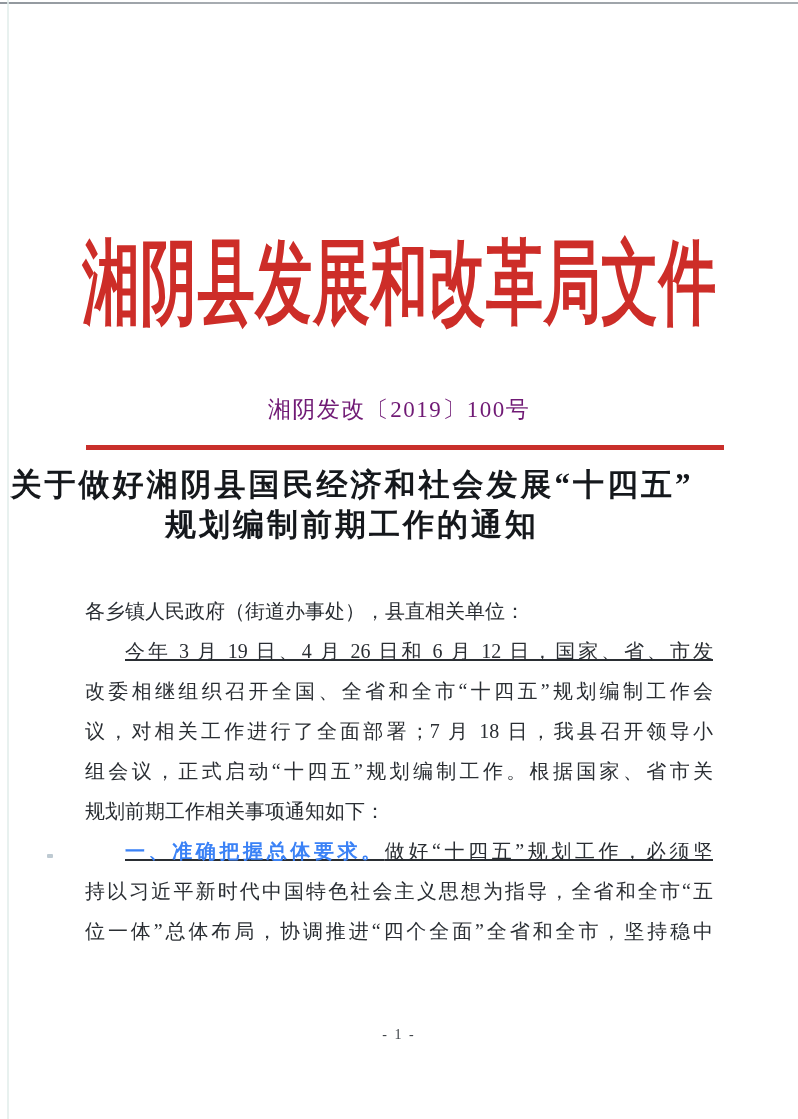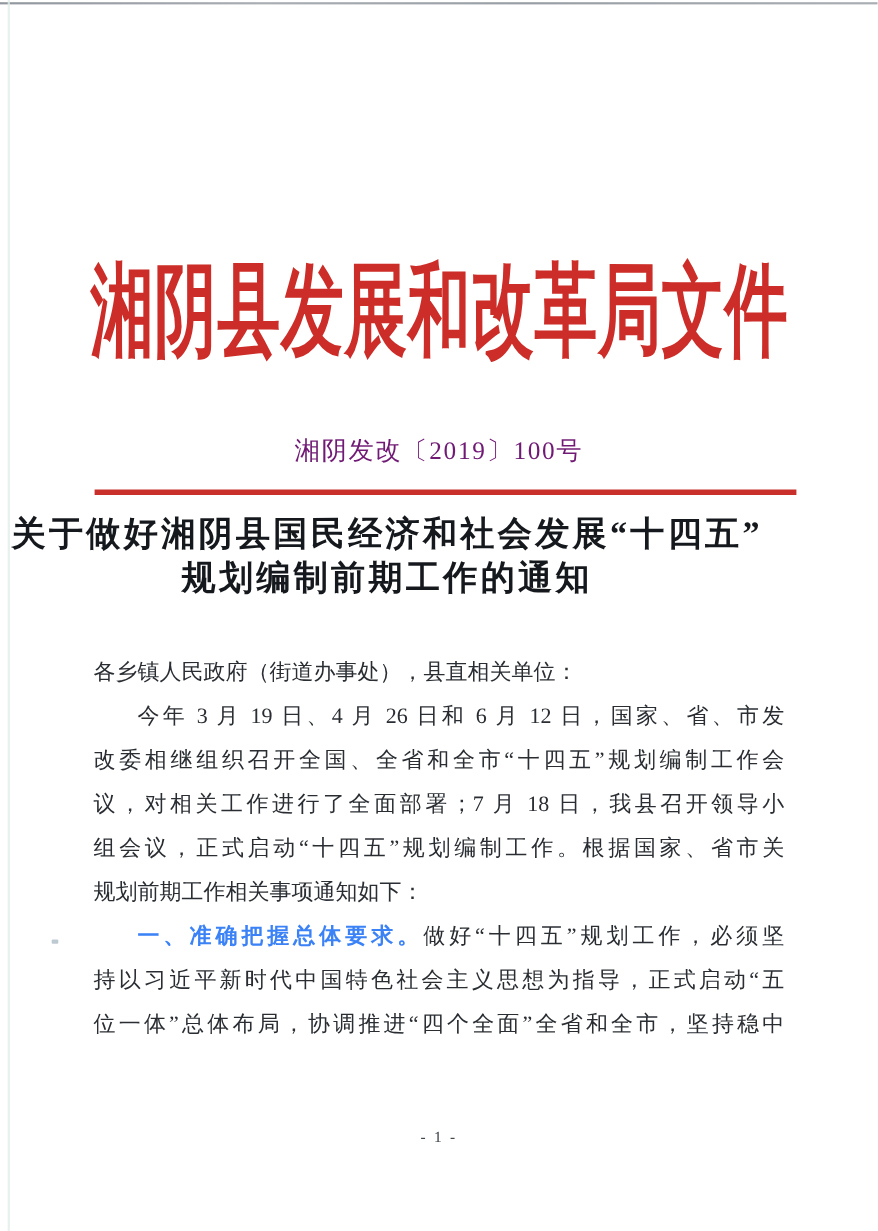--- a/index.html
+++ b/index.html
@@ -65,21 +65,21 @@
     position:absolute;top:591px;left:85px;width:628px;
     font-size:20px;line-height:40px;color:#2a2e33;
   }
   .line{width:100%;white-space:nowrap;}
   .line.wrapok{white-space:normal;}
   .just{
     white-space:normal;
     text-align:justify;
     text-align-last:justify;
   }
-  .indent{text-indent:2em;}
+  .indent{text-indent:2em;text-decoration:underline;}
   .seg-bold{
     font-weight:700;
     font-family:"Liberation Sans","DejaVu Sans",sans-serif;
     color:#3b82f6;
   }
   
   .page-number{
     position:absolute;top:1027px;left:0;width:798px;
     text-align:center;font-size:14px;letter-spacing:2px;color:#3c4146;
   }
@@ -107,19 +107,19 @@
   </div>
 
   <div class="body-block">
     <div class="line wrapok">各乡镇人民政府（街道办事处），县直相关单位：</div>
     <div class="line just indent">今年 3 月 19 日、4 月 26 日和 6 月 12 日，国家、省、市发</div>
     <div class="line just">改委相继组织召开全国、全省和全市“十四五”规划编制工作会</div>
     <div class="line just">议，对相关工作进行了全面部署；7 月 18 日，我县召开领导小</div>
     <div class="line just">组会议，正式启动“十四五”规划编制工作。根据国家、省市关</div>
     <div class="line wrapok">规划前期工作相关事项通知如下：</div>
     <div class="line just indent"><span class="seg-bold">一、准确把握总体要求。</span><span>做好“十四五”规划工作，必须坚</span></div>
-    <div class="line just">持以习近平新时代中国特色社会主义思想为指导，正式启动“五</div>
+    <div class="line just">持以习近平新时代中国特色社会主义思想为指导，全省和全市“五</div>
     <div class="line just">位一体”总体布局，协调推进“四个全面”全省和全市，坚持稳中</div>
   </div>
 
   <div class="page-number">- 1 -</div>
 
 </div>
 
 </body></html>

